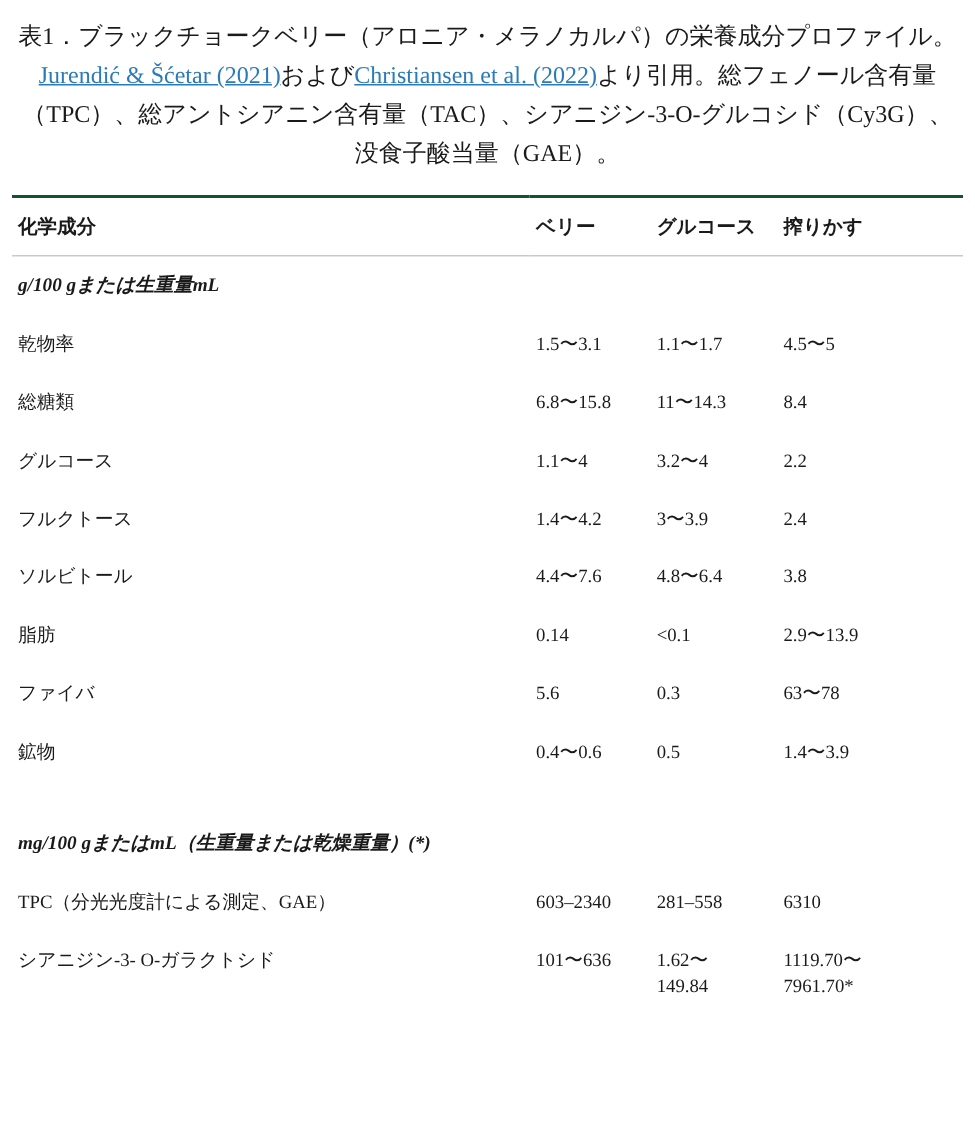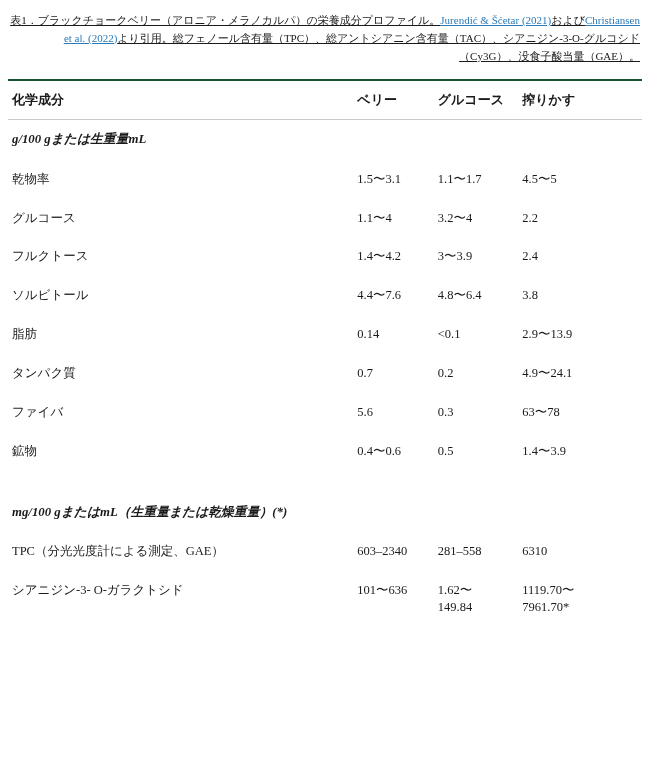--- a/index.html
+++ b/index.html
@@ -13,26 +13,25 @@
     height: 764px;
     font-family: "Liberation Serif", "DejaVu Serif", serif;
     color: #1a1a1a;
     overflow: hidden;
   }
   .page {
     width: 650px;
     padding: 10px 8px 0 8px;
   }
   .caption {
-    font-size: 11px;
+    font-size: 16px;
     line-height: 1.62;
     color: #1a1a1a;
     padding: 2px 2px 0 2px;
-    text-align: right;
-    text-decoration: underline;
+    text-align: center;
   }
   .caption .cite {
     color: #2b7bb9;
     text-decoration: underline;
     cursor: pointer;
   }
   table.nutri {
     width: 100%;
     border-collapse: collapse;
     margin-top: 14px;
@@ -92,20 +91,26 @@
         <td colspan="4">g/100 gまたは生重量mL</td>
       </tr>
 
       <tr>
         <td class="col-label">乾物率</td>
         <td class="col-a">1.5〜3.1</td>
         <td class="col-b">1.1〜1.7</td>
         <td class="col-c">4.5〜5</td>
       </tr>
       <tr>
+        <td class="col-label">総糖類</td>
+        <td class="col-a">6.8〜15.8</td>
+        <td class="col-b">11〜14.3</td>
+        <td class="col-c">8.4</td>
+      </tr>
+      <tr>
         <td class="col-label">グルコース</td>
         <td class="col-a">1.1〜4</td>
         <td class="col-b">3.2〜4</td>
         <td class="col-c">2.2</td>
       </tr>
       <tr>
         <td class="col-label">フルクトース</td>
         <td class="col-a">1.4〜4.2</td>
         <td class="col-b">3〜3.9</td>
         <td class="col-c">2.4</td>
@@ -114,26 +119,20 @@
         <td class="col-label">ソルビトール</td>
         <td class="col-a">4.4〜7.6</td>
         <td class="col-b">4.8〜6.4</td>
         <td class="col-c">3.8</td>
       </tr>
       <tr>
         <td class="col-label">脂肪</td>
         <td class="col-a">0.14</td>
         <td class="col-b">&lt;0.1</td>
         <td class="col-c">2.9〜13.9</td>
-      </tr>
-      <tr>
-        <td class="col-label">タンパク質</td>
-        <td class="col-a">0.7</td>
-        <td class="col-b">0.2</td>
-        <td class="col-c">4.9〜24.1</td>
       </tr>
       <tr>
         <td class="col-label">ファイバ</td>
         <td class="col-a">5.6</td>
         <td class="col-b">0.3</td>
         <td class="col-c">63〜78</td>
       </tr>
       <tr>
         <td class="col-label">鉱物</td>
         <td class="col-a">0.4〜0.6</td>

